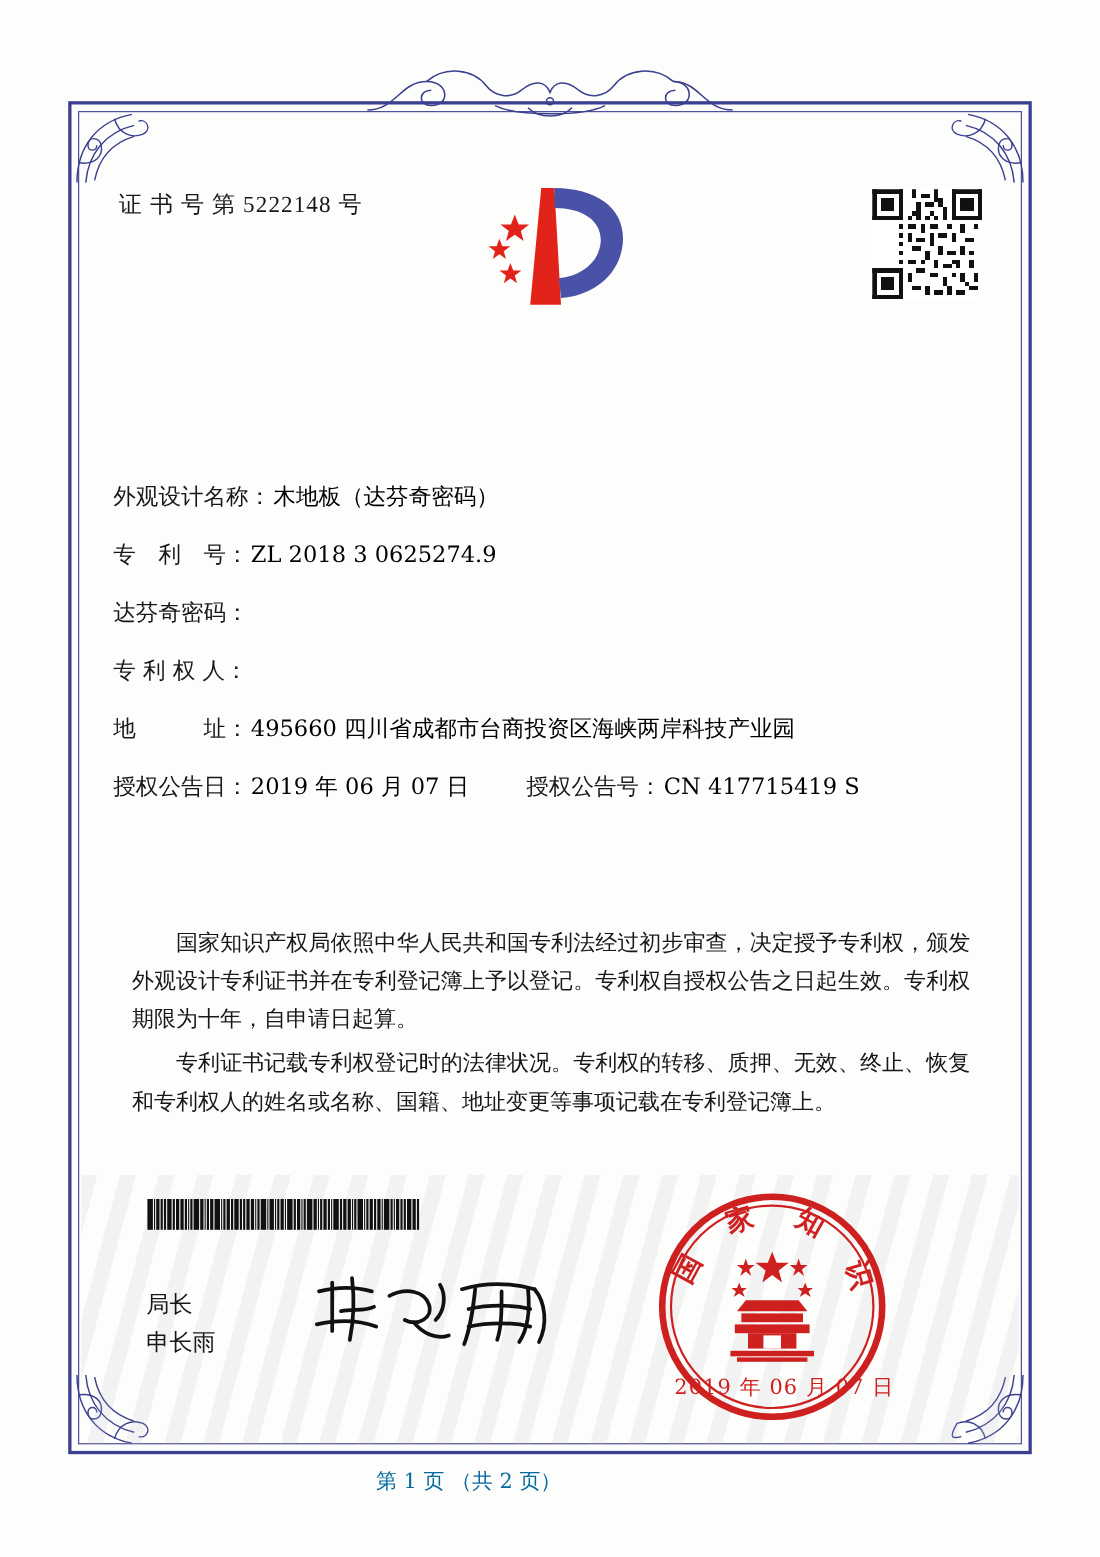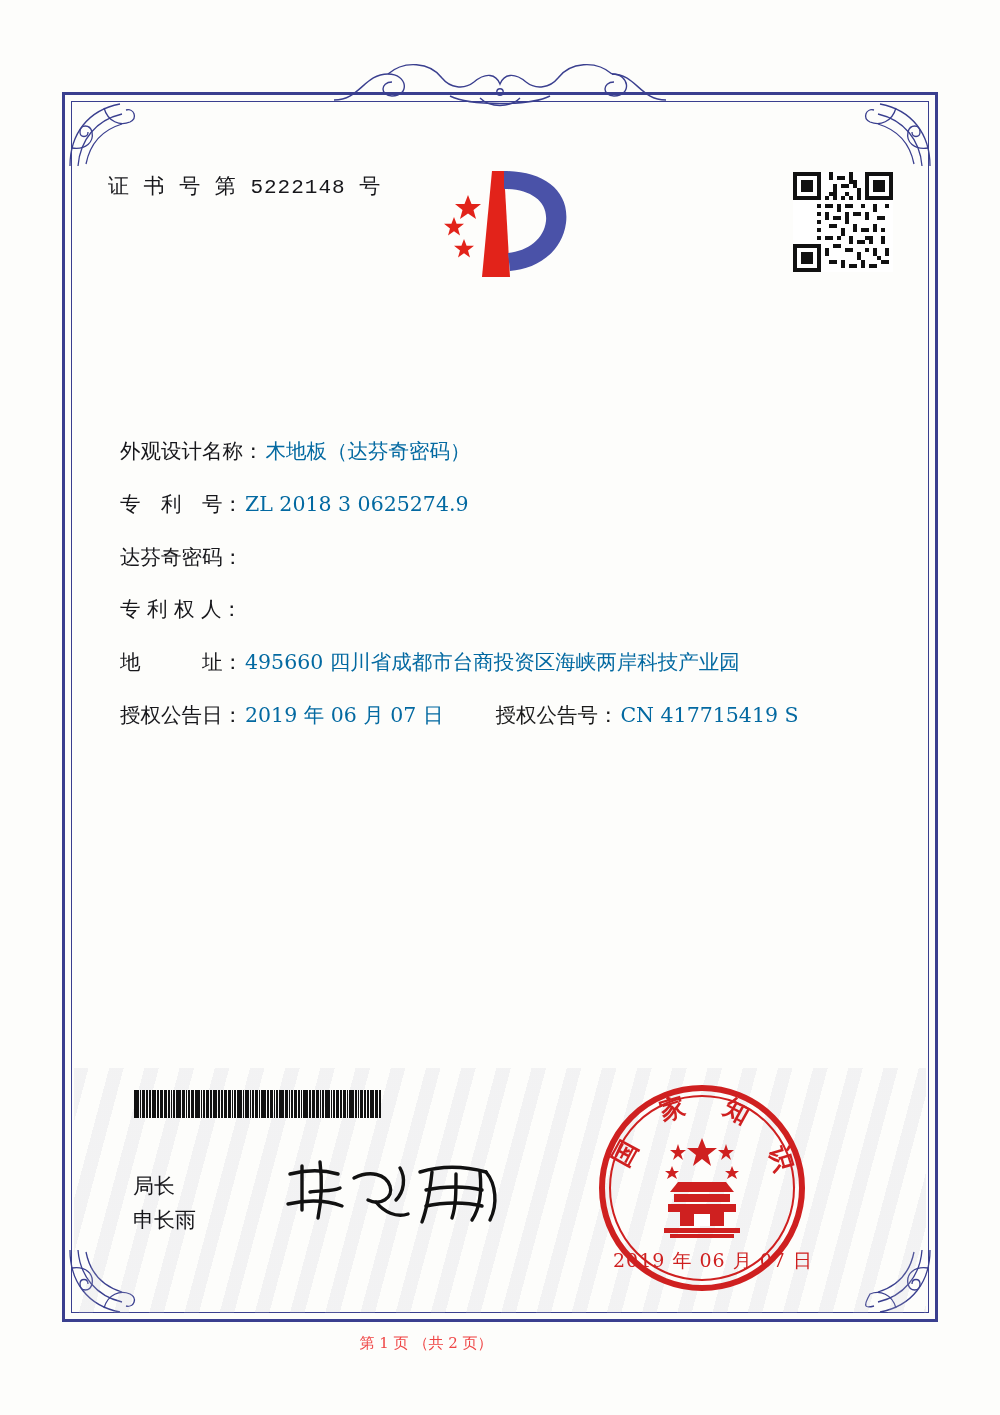--- a/index.html
+++ b/index.html
@@ -64,21 +64,21 @@
   }
   .top-ornament svg { width: 100%; height: 100%; display: block; }
 
   
   .cert-number {
     position: absolute;
     left: 108px;
     top: 172px;
     font-size: 21px;
     letter-spacing: 1px;
-    font-family: Liberation Mono, monospace;
+    font-family: Liberation Serif, serif;
     color: #17171b;
   }
 
   .logo {
     position: absolute;
     left: 424px;
     top: 165px;
     width: 160px;
     height: 122px;
   }
@@ -103,38 +103,38 @@
     font-size: 47px;
     font-weight: bold;
     letter-spacing: 5px;
     color: #111;
     font-family: "DejaVu Serif", "Liberation Serif", serif;
   }
 
   
   .fields {
     position: absolute;
-    left: 120px;
+    left: 103px;
     top: 436px;
     width: 760px;
   }
   .field-row {
     display: flex;
     align-items: baseline;
     margin-bottom: 22px;
     font-size: 20.5px;
     line-height: 1.5;
   }
   .field-label {
     white-space: pre;
     color: #17171b;
     font-family: "DejaVu Serif", "Liberation Serif", serif;
   }
   .field-value {
-    color: #0369a1;
+    color: #000000;
     font-family: "DejaVu Serif", "Liberation Serif", serif;
     padding-left: 2px;
   }
   .field-row.dual .field-second-label {
     white-space: pre;
     padding-left: 52px;
     font-family: "DejaVu Serif", "Liberation Serif", serif;
   }
 
   
@@ -227,22 +227,22 @@
     font-family: "DejaVu Serif", "Liberation Serif", serif;
   }
 
   
   .page-footer {
     position: absolute;
     left: 0;
     top: 1334px;
     width: 852px;
     text-align: center;
-    font-size: 15px;
-    color: #ef4444;
+    font-size: 19px;
+    color: #0369a1;
     font-family: "DejaVu Serif", "Liberation Serif", serif;
   }
   .back-note {
     position: absolute;
     left: 0;
     top: 1375px;
     width: 1000px;
     text-align: center;
     font-size: 19px;
     color: #17171b;
@@ -432,20 +432,24 @@
       <span class="field-value">495660 四川省成都市台商投资区海峡两岸科技产业园</span>
     </div>
     <div class="field-row dual">
       <span class="field-label">授权公告日：</span>
       <span class="field-value">2019 年 06 月 07 日</span>
       <span class="field-second-label">授权公告号：</span>
       <span class="field-value">CN 417715419 S</span>
     </div>
   </div>
 
+  <div class="paragraphs">
+    <p>国家知识产权局依照中华人民共和国专利法经过初步审查，决定授予专利权，颁发外观设计专利证书并在专利登记簿上予以登记。专利权自授权公告之日起生效。专利权期限为十年，自申请日起算。</p>
+    <p>专利证书记载专利权登记时的法律状况。专利权的转移、质押、无效、终止、恢复和专利权人的姓名或名称、国籍、地址变更等事项记载在专利登记簿上。</p>
+  </div>
 
   <div class="watermark-band"></div>
 
   <div class="barcode" id="barcode">
       <i style="width: 4.8px;"></i>
       <i style="width: 1.6px;"></i>
       <i style="width: 3.2px;"></i>
       <i style="width: 1.6px;"></i>
       <i style="width: 1.6px;"></i>
       <i style="width: 4.8px;"></i>

